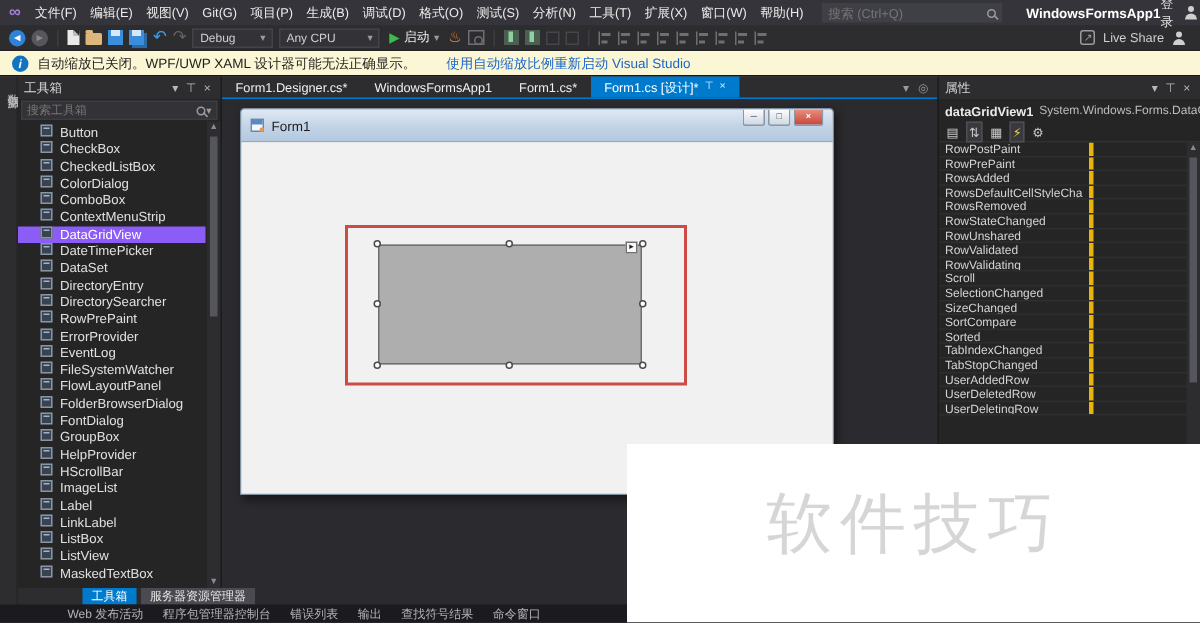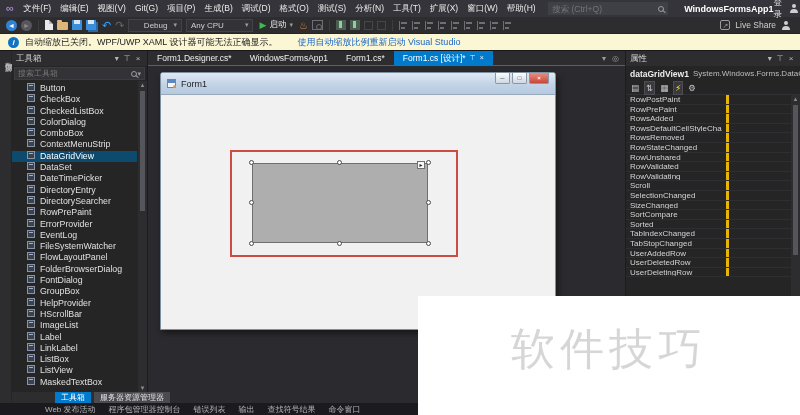--- a/index.html
+++ b/index.html
@@ -31,21 +31,21 @@
   .ic-new { width:8px; height:10px; background:#e9e9e9; flex:none; position:relative;}
   .ic-new::after{content:""; position:absolute; right:0; top:0; border:2px solid #2d2d30; border-left-color:#bdbdbd; border-bottom-color:#bdbdbd;}
   .ic-folder { width:11px; height:8px; background:#dcb67a; border-radius:1px; position:relative; margin-top:2px; flex:none;}
   .ic-folder::before { content:""; position:absolute; top:-2px; left:0; width:5px; height:2px; background:#dcb67a; border-radius:1px 1px 0 0; }
   .ic-save { width:10px; height:10px; background:#3b8edb; position:relative; flex:none;}
   .ic-save::before { content:""; position:absolute; left:2px; top:0; width:6px; height:4px; background:#d7e7f7; }
   .ic-save2 { box-shadow:2px 2px 0 #2a6aa5; margin-right:2px;}
   .glyph-blue { color:#3aa0f3; font-size:11px; line-height:15px;}
   .glyph-dim { color:#63636a; font-size:11px; line-height:15px;}
   .combo { background:#333337; border:1px solid #434348; height:13px; display:flex; align-items:center; padding:0 4px; font-size:8px; color:#d0d0d0; gap:6px; flex:none;}
-  .combo .cw1{ width:34px;text-align:right;} .combo .cw2{ width:48px;}
+  .combo .cw1{ width:34px;} .combo .cw2{ width:48px;}
   .caret { color:#9a9aa0; font-size:7px; }
   .start-btn { display:flex; align-items:center; gap:3px; padding:0 2px; }
   .play { color:#3fba4e; font-size:9px; }
   .start-label { color:#eaeaea; font-size:8.5px; }
   .ic-flame { color:#e8883a; font-size:10px; line-height:15px;}
   .ic-boxed { width:11px; height:10px; border:1px solid #6e6e74; position:relative; flex:none;}
   .ic-boxed::after { content:""; position:absolute; left:3px; top:2.5px; width:4px; height:4px; border-radius:50%; border:1px solid #6e6e74; }
   .ic-anchor { width:10px; height:10px; background:#4c5d52; flex:none; position:relative;}
   .ic-anchor::after{content:""; position:absolute; left:3px; top:1px; width:3px; height:7px; background:#8fd19e;}
   .ic-dis { width:9px; height:9px; border:1px solid #45454b; flex:none;}
@@ -68,21 +68,21 @@
 
   
   .toolbox { position:absolute; left:12px; top:0; width:136px; bottom:23px; background:#252526; display:flex; flex-direction:column; border-right:1px solid #1c1c1f; overflow:hidden;}
   .panel-head { height:15px; display:flex; align-items:center; padding:0 4px; background:#2d2d30; color:#d8d8d8; font-size:8.5px; flex:none;}
   .panel-head .ttl { flex:1; white-space:nowrap; overflow:hidden;}
   .panel-head .hic { color:#b8b8b8; font-size:8px; padding:0 2.5px; }
   .tbx-search { height:13px; margin:1px 2px 2px 2px; background:#333337; border:1px solid #3c3c41; display:flex; align-items:center; padding:0 3px; flex:none;}
   .tbx-search input { flex:1; background:transparent; border:none; outline:none; color:#8a8a90; font-size:8px; font-family:inherit; min-width:0;}
   .tbx-list { flex:1; position:relative; overflow:hidden; padding:1px 10px 0 0; }
   .tbx-item { height:11.3px; display:flex; padding-left:15px; gap:5px; white-space:nowrap;}
-  .tbx-item.selected { background:#0c4a6e; }
+  .tbx-item.selected { background:#8b5cf6; }
   .tbx-item.selected .tbx-label { color:#ffffff; }
   .tbx-icon { width:8px; height:8px; border:1px solid #8a94a5; background:#39424f; flex:none; position:relative;}
   .tbx-icon::after{content:""; position:absolute; left:1px; top:1px; width:4px; height:1px; background:#9fb4d0;}
   .tbx-label { color:#e0e0e0; font-size:8.8px; }
   .vscroll { position:absolute; right:0; top:0; bottom:0; width:9px; background:#2d2d30; }
   .vscroll .arr { position:absolute; left:0; width:9px; text-align:center; font-size:6px; color:#8a8a90; }
   .vscroll .a-up { top:1px; } .vscroll .a-dn { bottom:1px; }
   .vscroll .thumb { position:absolute; left:2px; width:5px; background:#55555c; }
   .tbx-thumb { top:10px; height:120px; }
 
@@ -279,26 +279,26 @@
           <span class="tbx-label">ContextMenuStrip</span>
         </div>
 
         <div class="tbx-item selected">
           <span class="tbx-icon"></span>
           <span class="tbx-label">DataGridView</span>
         </div>
 
         <div class="tbx-item">
           <span class="tbx-icon"></span>
+          <span class="tbx-label">DateTimePicker</span>
+        </div>
+
+        <div class="tbx-item">
+          <span class="tbx-icon"></span>
           <span class="tbx-label">DataSet</span>
-        </div>
-
-        <div class="tbx-item">
-          <span class="tbx-icon"></span>
-          <span class="tbx-label">DateTimePicker</span>
         </div>
 
         <div class="tbx-item">
           <span class="tbx-icon"></span>
           <span class="tbx-label">DirectoryEntry</span>
         </div>
 
         <div class="tbx-item">
           <span class="tbx-icon"></span>
           <span class="tbx-label">DirectorySearcher</span>

